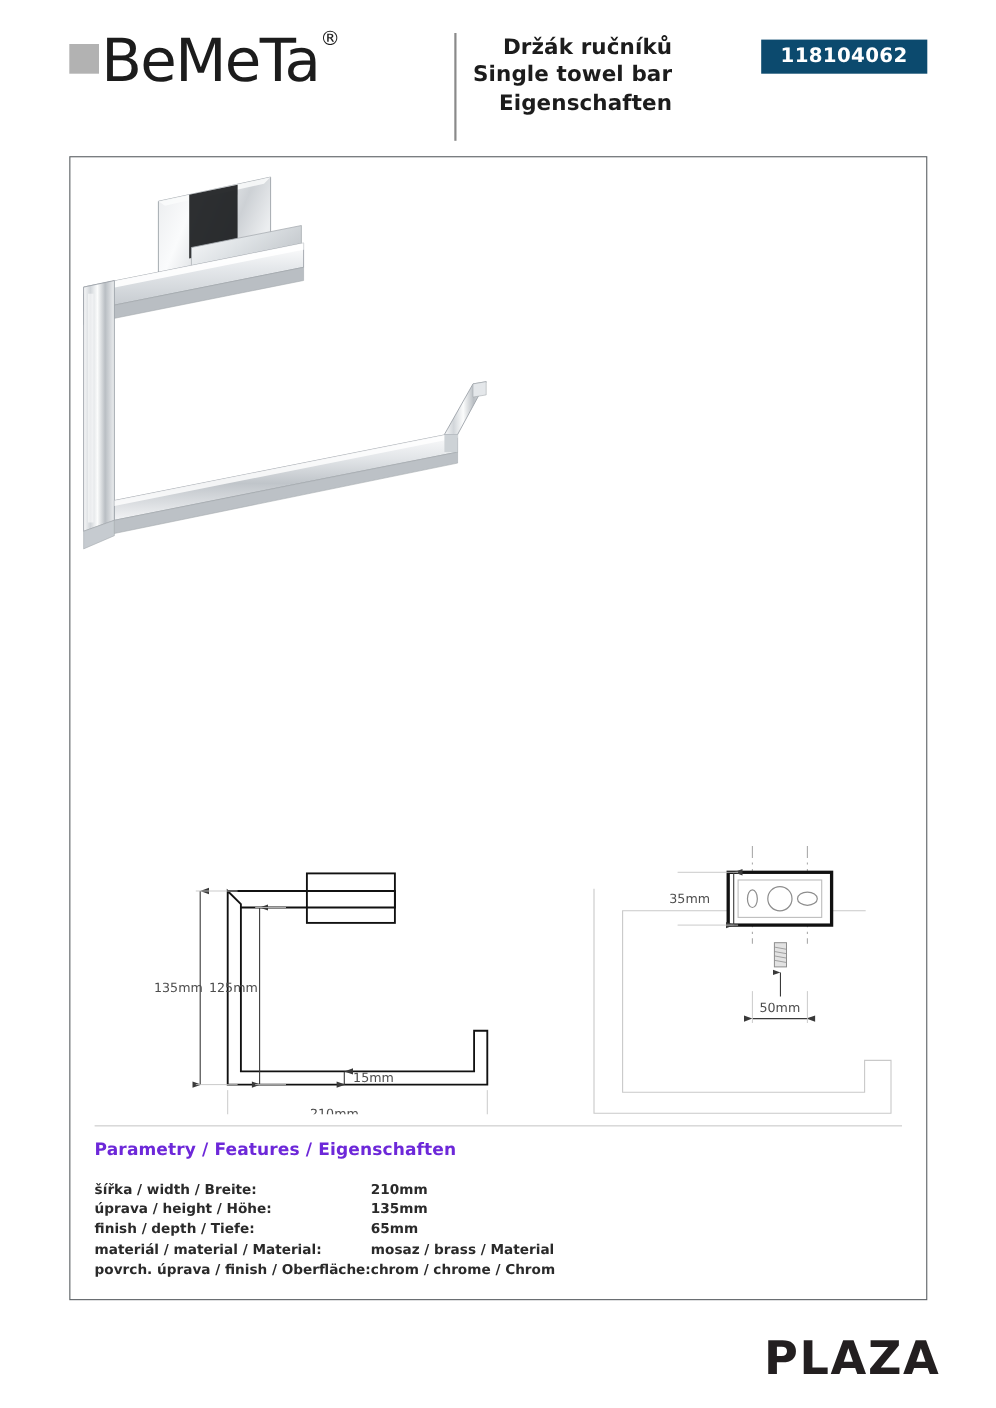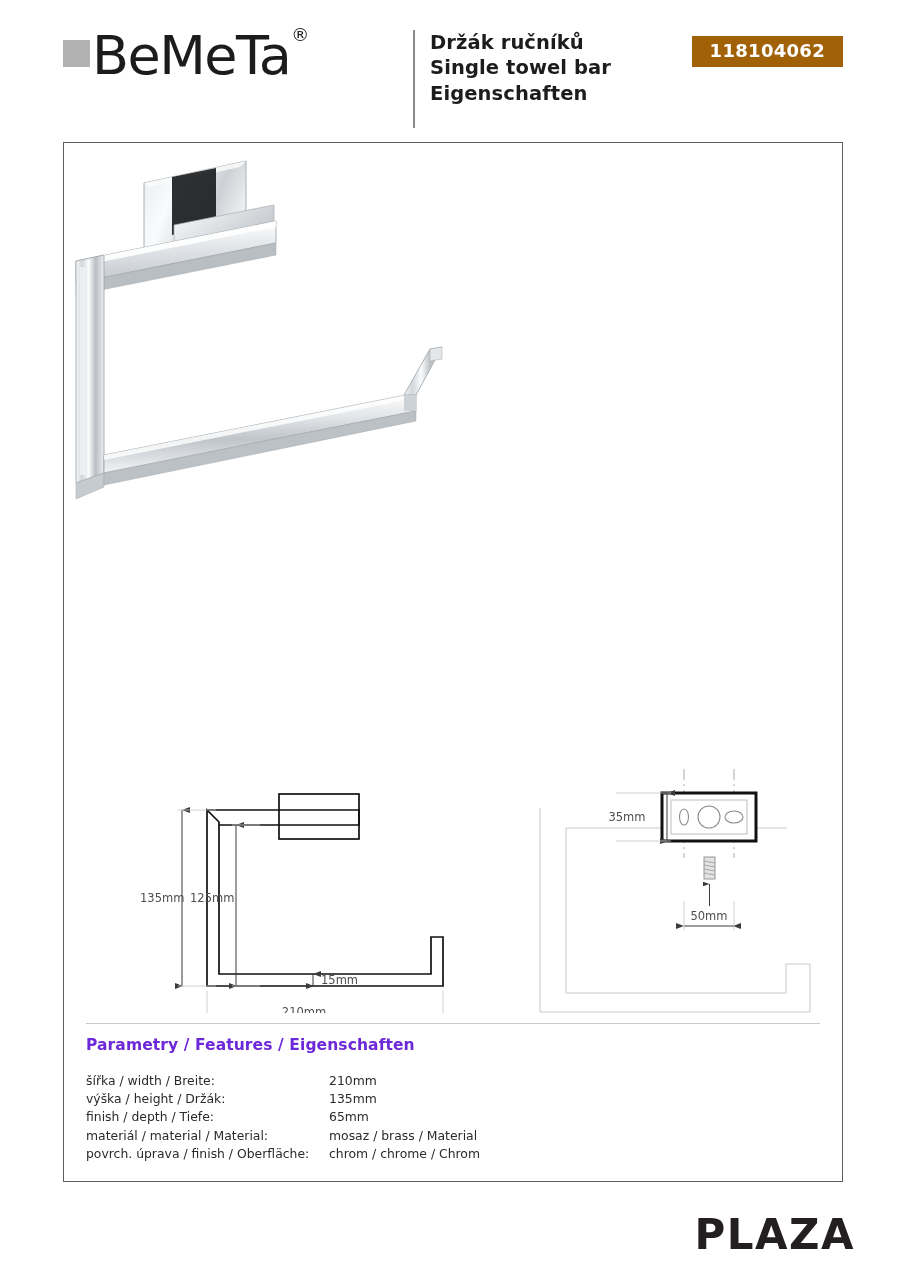--- a/index.html
+++ b/index.html
@@ -66,26 +66,27 @@
     left: 430px; top: 30px;
     line-height: 1.30;
   }
   .title-line {
     font-family: "DejaVu Sans", sans-serif;
     font-size: 19.5px;
     font-weight: 700;
     color: #1c1c1c;
     letter-spacing: 0.1px;
     white-space: nowrap;
+    text-align: right;
   }
 
   .code-badge {
     position: absolute;
     right: 62px; top: 36px;
-    background: #a16207;
+    background: #0c4a6e;
     color: #ffffff;
     font-family: "DejaVu Sans", sans-serif;
     font-size: 18px;
     font-weight: 700;
     letter-spacing: 0.3px;
     padding: 6px 18px 7px 18px;
     line-height: 1;
   }
 
   
@@ -133,20 +134,21 @@
     left: 22px; top: 930px;
     font-family: "DejaVu Sans", sans-serif;
     font-size: 12.4px;
     color: #2a2a2a;
     border-collapse: collapse;
   }
   .param-table td {
     padding: 0 0 3.2px 0;
     vertical-align: top;
     white-space: nowrap;
+    font-weight: bold;
   }
   .param-table td.label { width: 243px; }
 
   
   .footer-brand {
     position: absolute;
     right: 50px; bottom: 24px;
     font-family: "DejaVu Sans", sans-serif;
     font-size: 42px;
     font-weight: 700;
@@ -359,21 +361,21 @@
   <div class="param-divider"></div>
   <div class="param-title">Parametry / Features / Eigenschaften</div>
 
   <table class="param-table">
     <tbody>
       <tr>
         <td class="label">šířka / width / Breite:</td>
         <td>210mm</td>
       </tr>
       <tr>
-        <td class="label">výška / height / Držák:</td>
+        <td class="label">úprava / height / Höhe:</td>
         <td>135mm</td>
       </tr>
       <tr>
         <td class="label">finish / depth / Tiefe:</td>
         <td>65mm</td>
       </tr>
       <tr>
         <td class="label">materiál / material / Material:</td>
         <td>mosaz / brass / Material</td>
       </tr>

